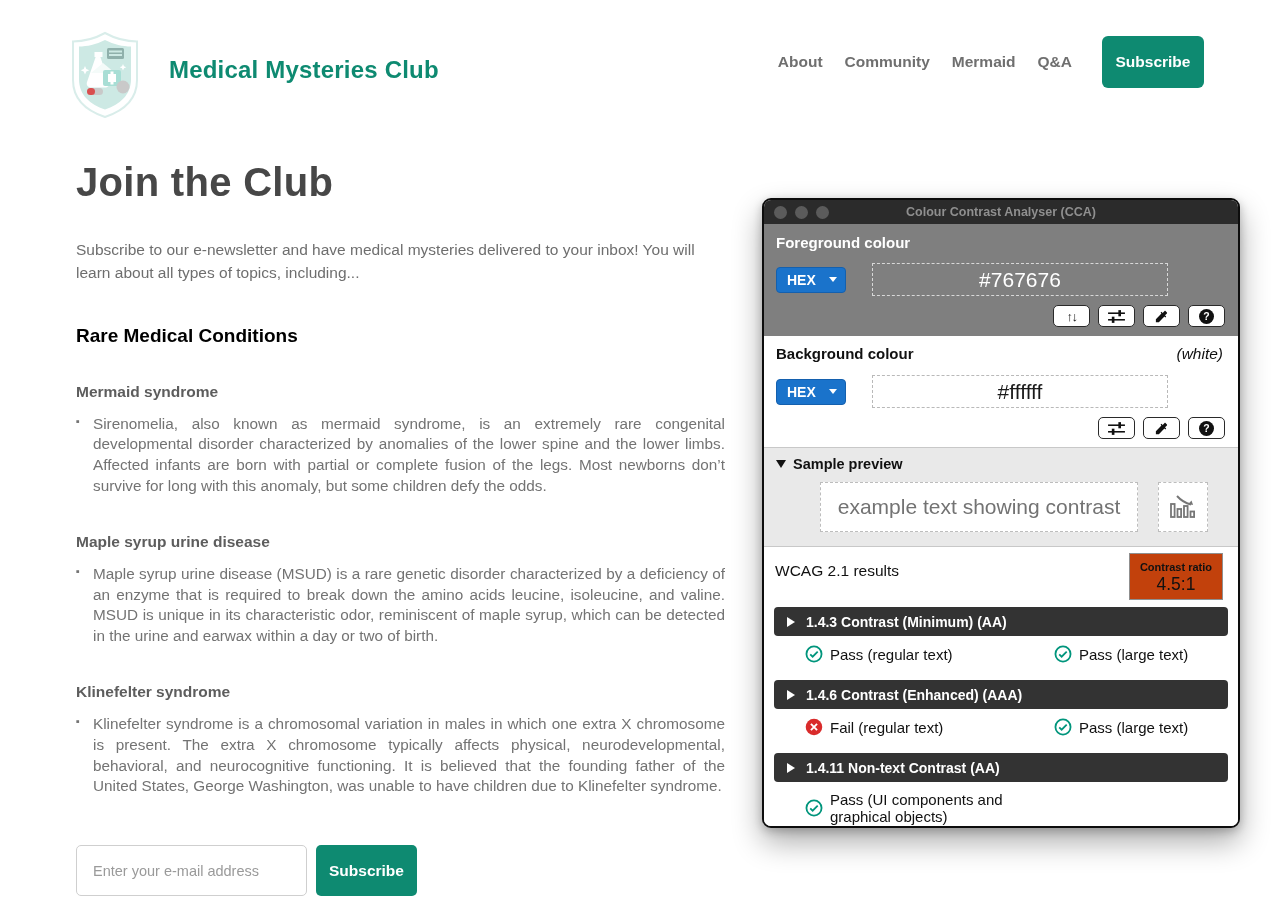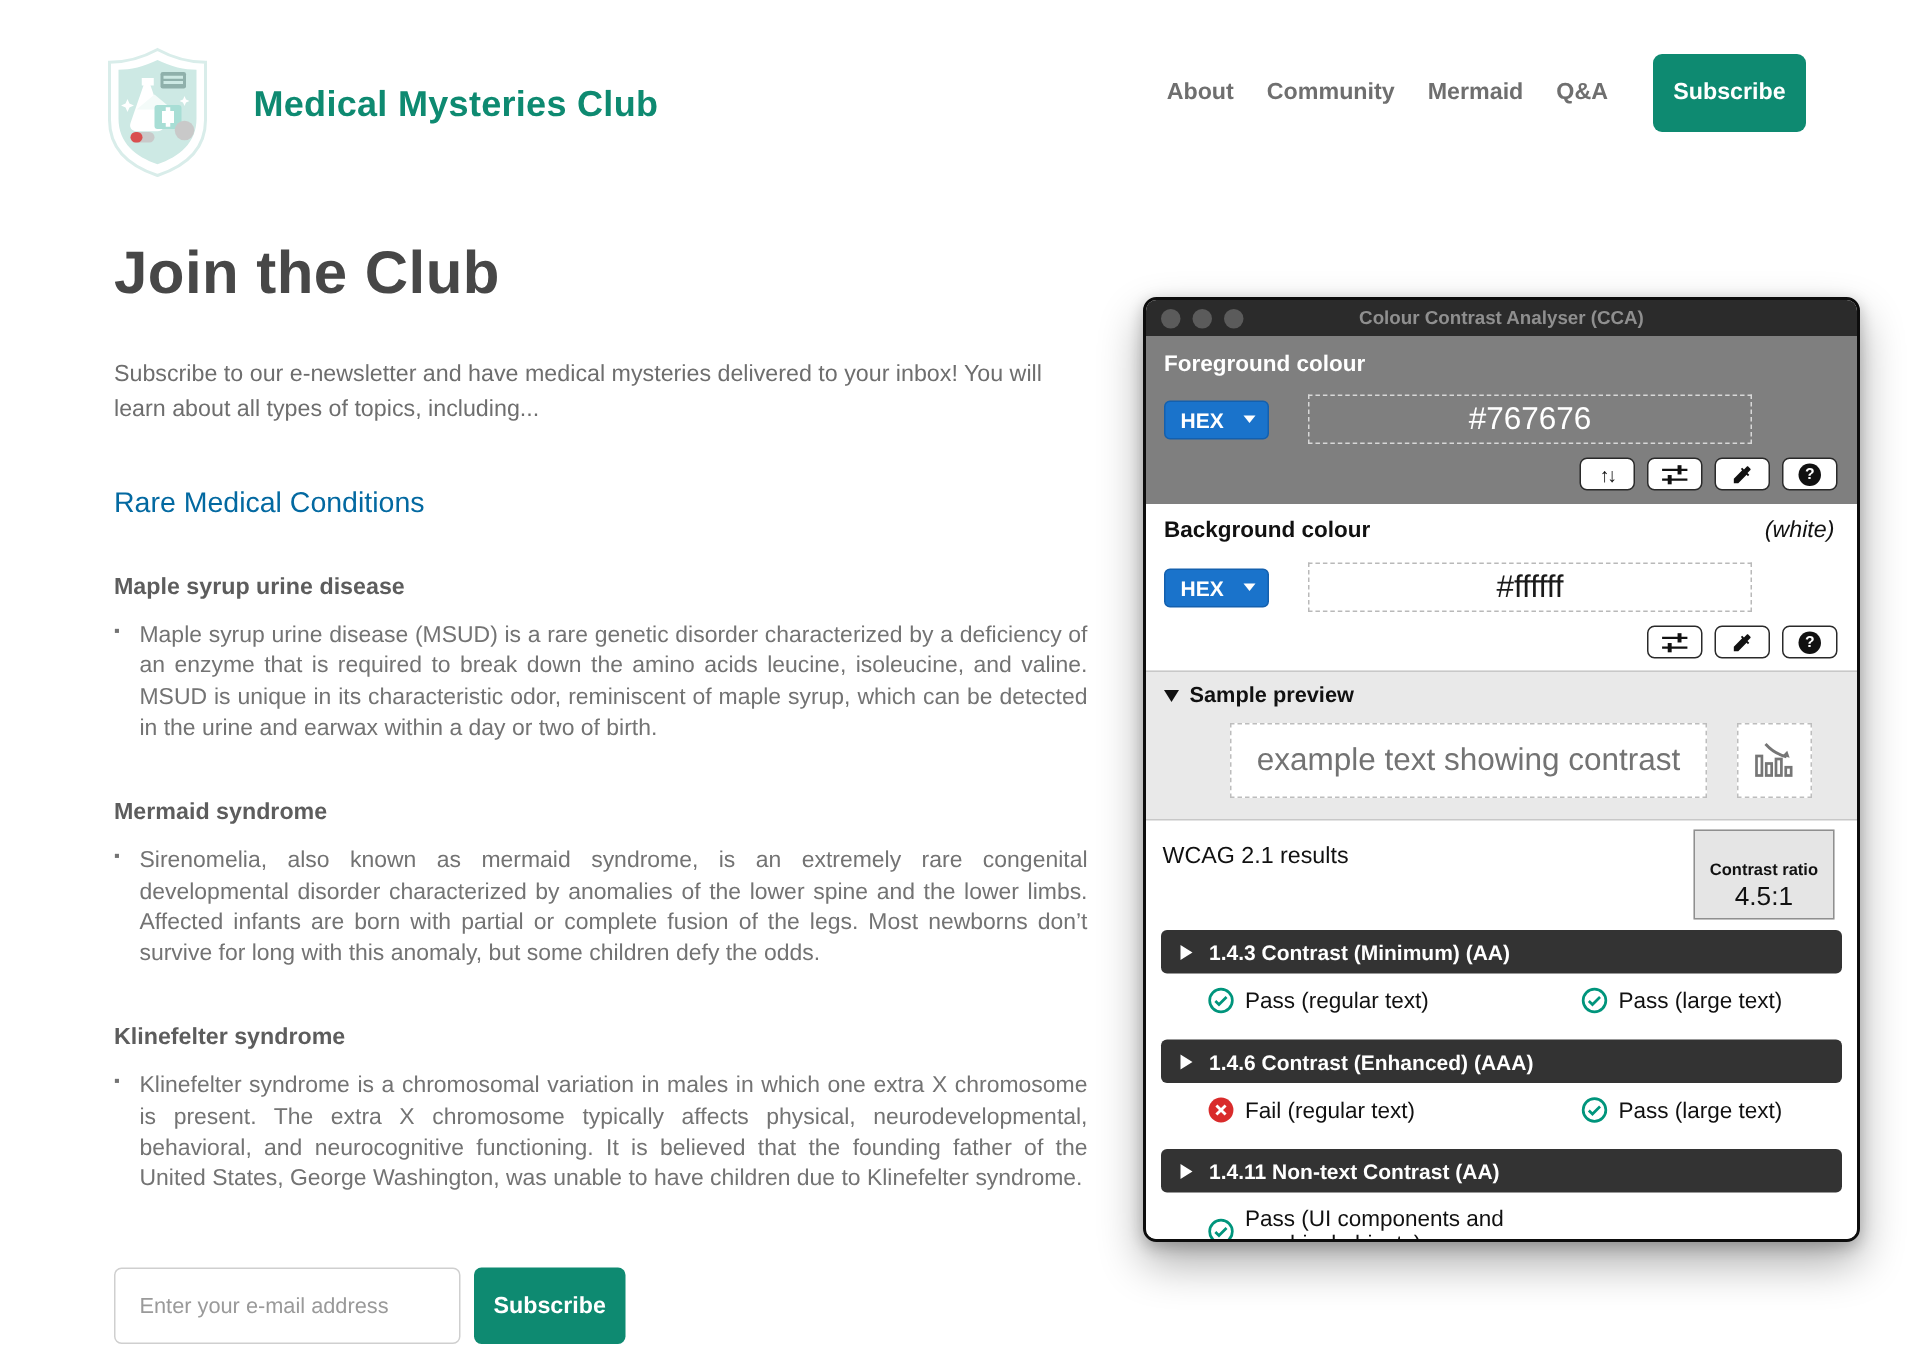--- a/index.html
+++ b/index.html
@@ -12,21 +12,21 @@
   .brand { margin:26px 0 0 22px; font-size:24px; font-weight:700; color:#0E8A71; letter-spacing:.2px; }
   .nav { margin-left:auto; display:flex; align-items:center; gap:22px; margin-top:6px; }
   .nav a { font-size:15.5px; font-weight:600; color:#6f6f6f; text-decoration:none; cursor:pointer; }
   .btn-subscribe-hdr { margin-left:8px; width:102px; height:52px; background:#0E8A71; color:#fff;
     border:none; border-radius:6px; font-size:15.5px; font-weight:600; cursor:pointer; font-family:inherit; }
 
   
   .main-col { width:649px; margin:40px 0 0 76px; }
   h1.page-title { font-size:40px; font-weight:700; color:#474747; letter-spacing:.3px; }
   .intro { margin-top:34px; font-size:15.5px; line-height:1.47; color:#6e6e6e; }
-  h2.section-heading { margin-top:40px; font-size:19px; font-weight:400; color:#0369a1; }
+  h2.section-heading { margin-top:40px; font-size:19px; font-weight:700; color:#000000; }
   .condition { margin-top:36px; }
   .condition h3 { font-size:15.5px; font-weight:700; color:#5d5d5d; }
   .condition ul { margin-top:13px; list-style:none; }
   .condition li { position:relative; padding-left:17px; font-size:15.3px; line-height:1.36; color:#737373; text-align:justify; }
   .condition li::before { content:"▪"; position:absolute; left:0; top:0; font-size:11px; color:#737373; }
 
   .subscribe-form { margin-top:48px; display:flex; align-items:center; }
   .email-input { width:231px; height:51px; border:1px solid #cfcfcf; border-radius:5px; padding:0 16px;
     font-size:14.5px; color:#555; font-family:inherit; }
   .email-input::placeholder { color:#9a9a9a; }
@@ -72,21 +72,21 @@
   .sample-label { font-size:14.5px; font-weight:700; color:#111; }
   .sample-row { display:flex; align-items:center; gap:20px; margin:10px 0 0 44px; }
   .sample-textbox { width:318px; height:50px; background:#fff; border:1.5px dashed #bdbdbd;
     display:flex; align-items:center; justify-content:center; font-size:21px; color:#737373; }
   .sample-chartbox { width:50px; height:50px; background:#fff; border:1.5px dashed #bdbdbd;
     display:flex; align-items:center; justify-content:center; cursor:pointer; }
 
   .sec-wcag { background:#fff; border-top:1px solid #c8c8c8; padding:6px 10px 10px; flex:1; }
   .wcag-head { display:flex; justify-content:space-between; align-items:flex-start; padding-left:1px; }
   .wcag-title { font-size:15.5px; font-weight:400; color:#111; margin-top:9px; }
-  .ratio-box { border:1px solid #8f8f8f; background:#e5e5e5; padding:20px 10px 4px; text-align:center; margin-right:5px; min-width:92px; }
+  .ratio-box { border:1px solid #8f8f8f; background:#c2410c; padding:7px 10px 4px; text-align:center; margin-right:5px; min-width:92px; }
   .ratio-label { font-size:11px; font-weight:700; color:#111; }
   .ratio-value { font-size:17.5px; color:#111; margin-top:1px; }
   .wcag-bar { margin-top:7px; height:29px; background:#333333; border-radius:4px; display:flex; align-items:center;
     gap:11px; padding-left:13px; cursor:pointer; }
   .tri-right { width:0; height:0; border-top:5.5px solid transparent; border-bottom:5.5px solid transparent; border-left:8px solid #fff; }
   .wcag-bar span { color:#fff; font-size:14px; font-weight:700; }
   .result-row { display:flex; align-items:flex-end; padding:9px 0 10px 31px;gap:28px; }
   .result-item { display:flex; align-items:center; gap:7px; }
   .result-item:first-child { width:221px; flex:none; }
   .result-item span { font-size:15px; color:#111; }
@@ -129,30 +129,30 @@
       <button class="btn-subscribe-hdr">Subscribe</button>
     </nav>
   </header>
 
   <main class="main-col">
     <h1 class="page-title">Join the Club</h1>
     <p class="intro">Subscribe to our e-newsletter and have medical mysteries delivered to your inbox! You will learn about all types of topics, including...</p>
     <h2 class="section-heading">Rare Medical Conditions</h2>
 
     <section class="condition">
+      <h3>Mermaid syndrome</h3>
+      <ul>
+          <li>Sirenomelia, also known as mermaid syndrome, is an extremely rare congenital developmental disorder characterized by anomalies of the lower spine and the lower limbs. Affected infants are born with partial or complete fusion of the legs. Most newborns don’t survive for long with this anomaly, but some children defy the odds.</li>
+        </ul>
+    </section>
+
+    <section class="condition">
       <h3>Maple syrup urine disease</h3>
       <ul>
           <li>Maple syrup urine disease (MSUD) is a rare genetic disorder characterized by a deficiency of an enzyme that is required to break down the amino acids leucine, isoleucine, and valine. MSUD is unique in its characteristic odor, reminiscent of maple syrup, which can be detected in the urine and earwax within a day or two of birth.</li>
-        </ul>
-    </section>
-
-    <section class="condition">
-      <h3>Mermaid syndrome</h3>
-      <ul>
-          <li>Sirenomelia, also known as mermaid syndrome, is an extremely rare congenital developmental disorder characterized by anomalies of the lower spine and the lower limbs. Affected infants are born with partial or complete fusion of the legs. Most newborns don’t survive for long with this anomaly, but some children defy the odds.</li>
         </ul>
     </section>
 
     <section class="condition">
       <h3>Klinefelter syndrome</h3>
       <ul>
           <li>Klinefelter syndrome is a chromosomal variation in males in which one extra X chromosome is present. The extra X chromosome typically affects physical, neurodevelopmental, behavioral, and neurocognitive functioning. It is believed that the founding father of the United States, George Washington, was unable to have children due to Klinefelter syndrome.</li>
         </ul>
     </section>
 

